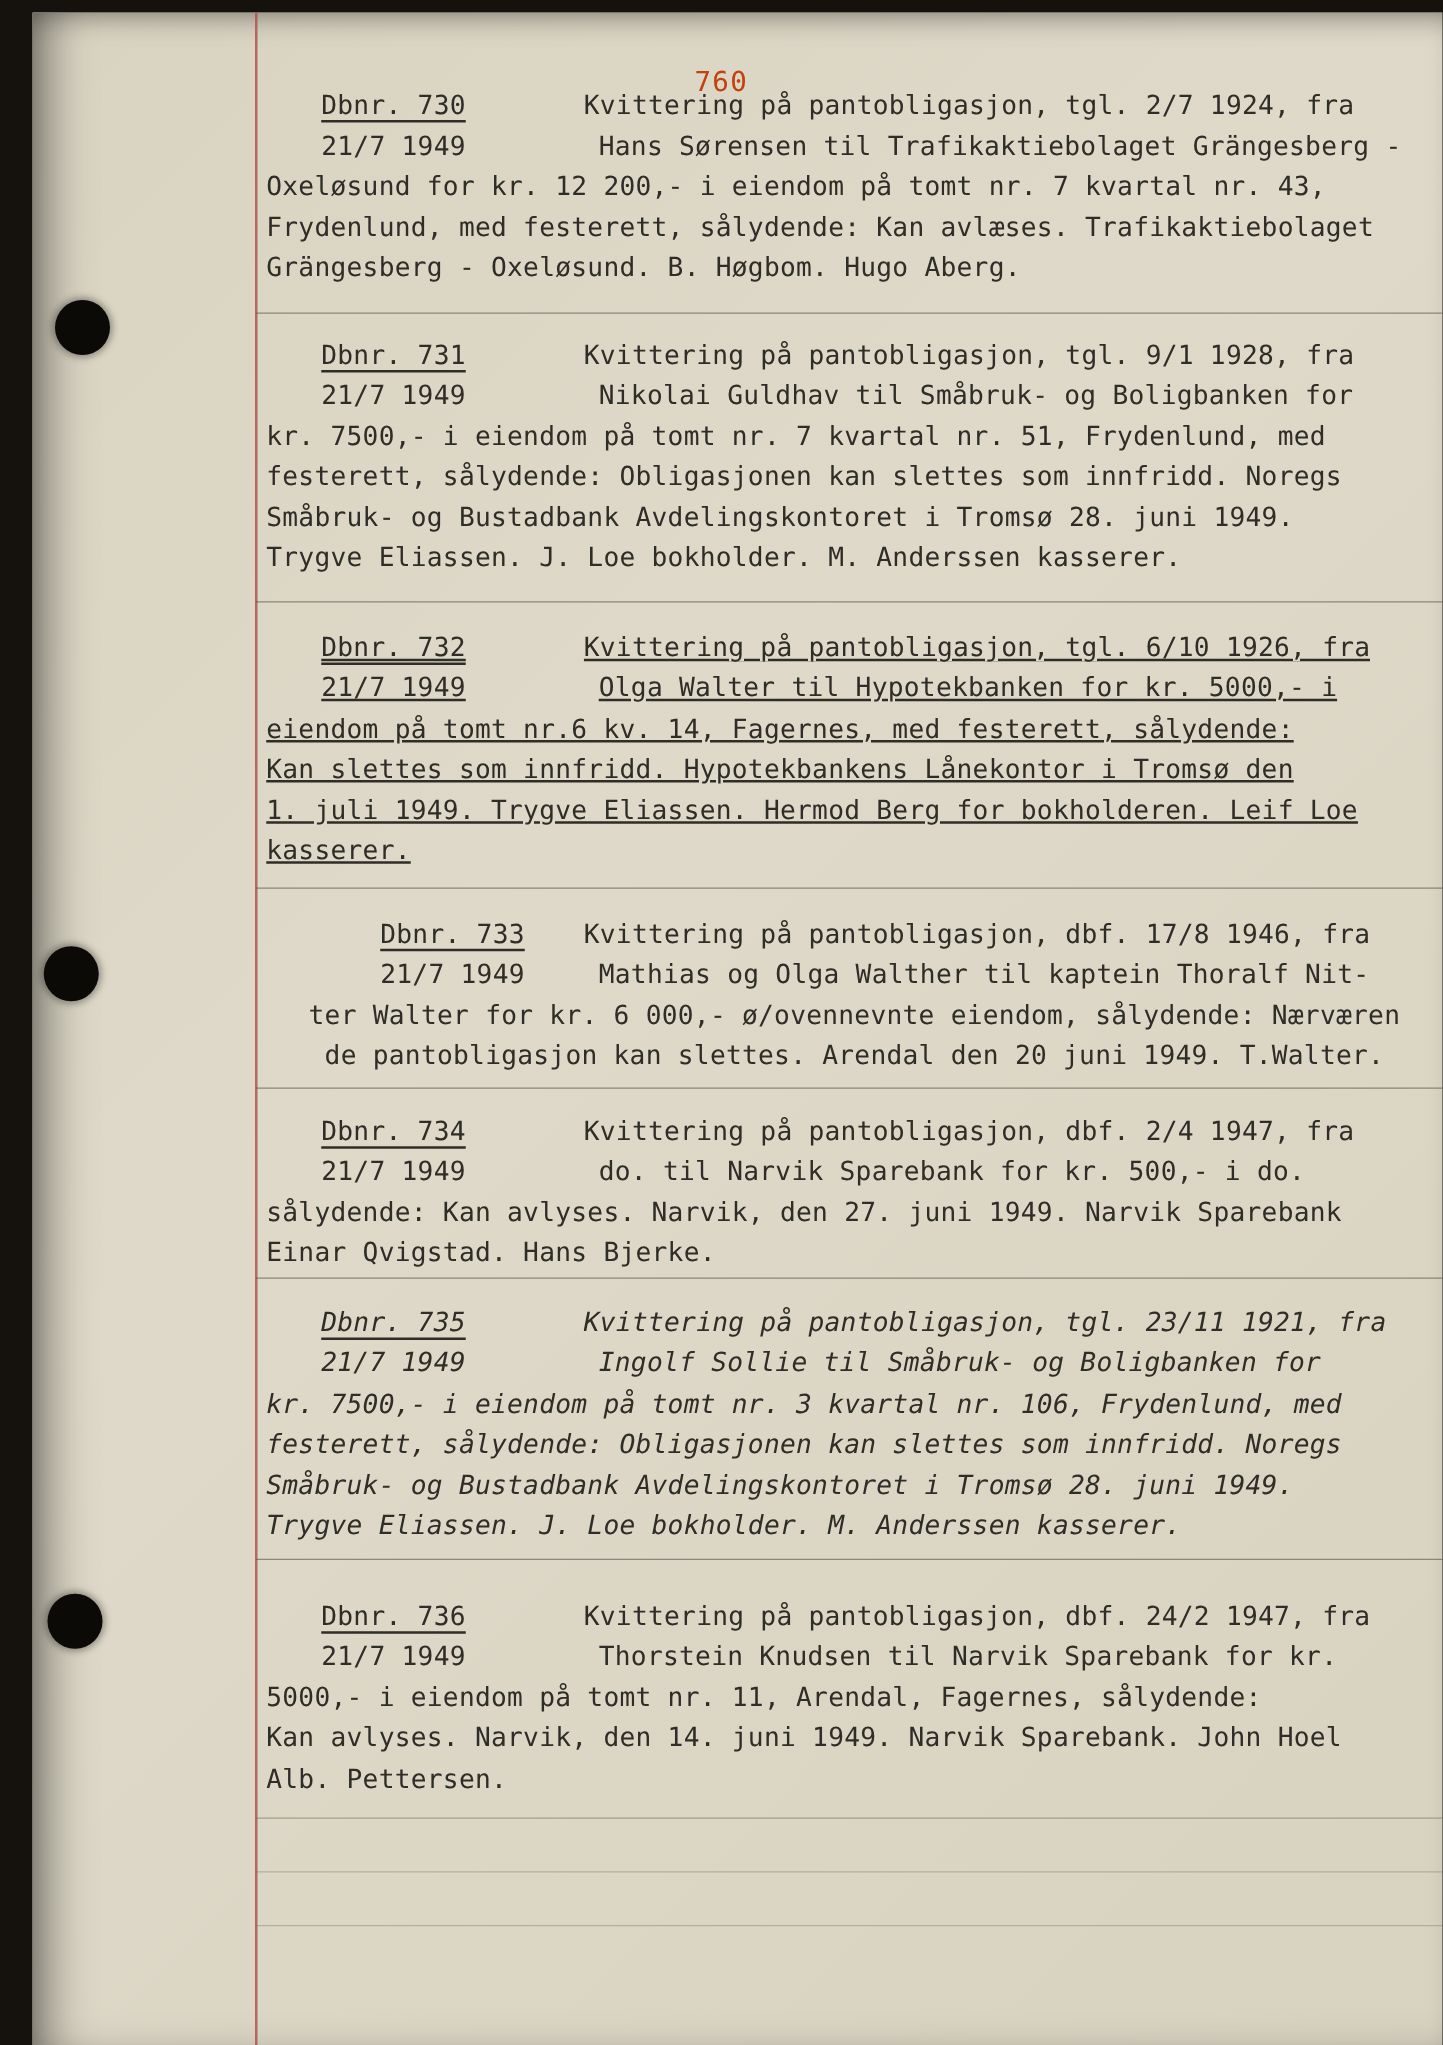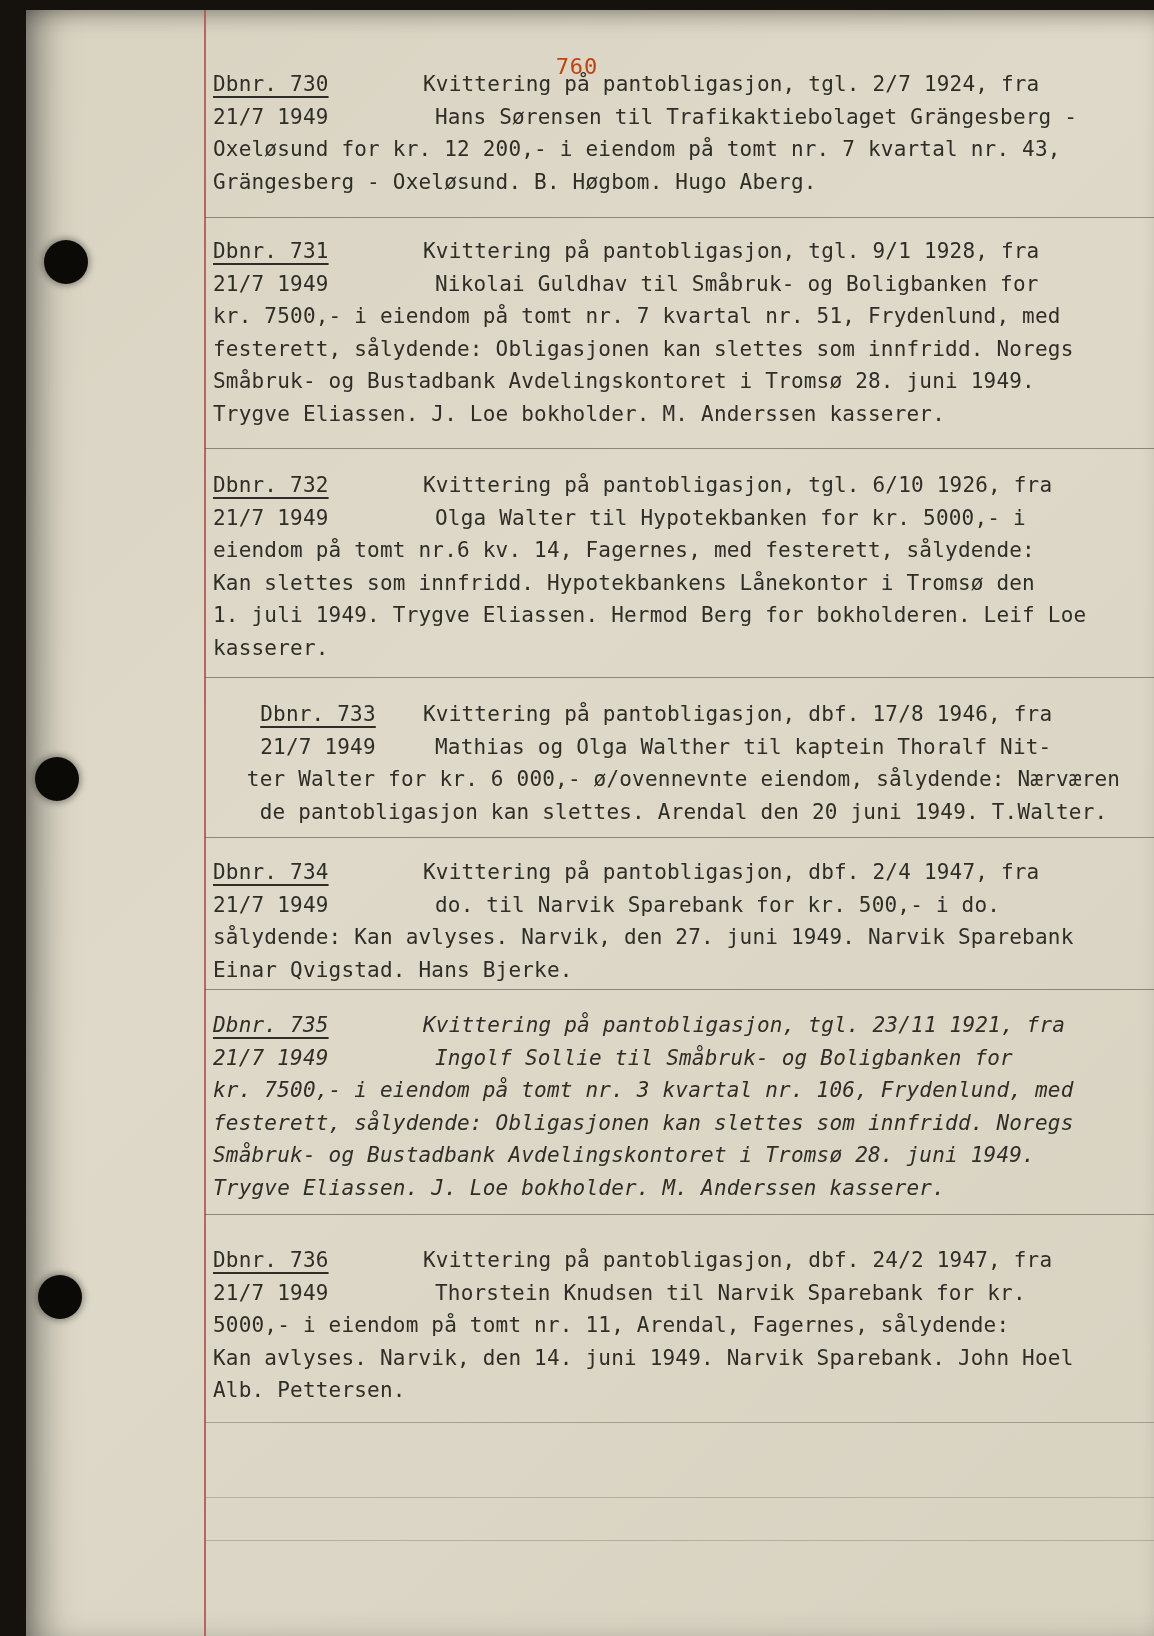--- a/index.html
+++ b/index.html
@@ -66,32 +66,33 @@
     height: 32.5px;
     line-height: 32.5px;
     white-space: nowrap;
     overflow: hidden;
     padding-left: 8px;
   }
   .label-col {
     flex: 0 0 218px;
     padding-left: 8px;
     white-space: nowrap;
+    margin-left: 44px;
   }
   .dbnr {
     text-decoration: underline;
     text-decoration-thickness: 1.5px;
     text-underline-offset: 5px;
   }
   .head-text { white-space: nowrap; overflow: hidden; }
   .indent2 { padding-left: 12px; }
 
   .e730 { padding-bottom: 19px; }
   .e731 { padding-top: 17px; padding-bottom: 18px; }
-  .e732 { padding-top: 20px; padding-bottom: 13px; }
+  .e732 { padding-top: 20px; padding-bottom: 13px; text-decoration: underline; }
   .e733 { padding-top: 20px; padding-bottom: 9px; text-align: center; }
   .e734 { padding-top: 18px; padding-bottom: 3px; }
   .e735 { padding-top: 19px; padding-bottom: 10px; font-style: italic; }
   .e736 { padding-top: 29px; padding-bottom: 15px;
           border-bottom-color: rgba(110,103,85,0.5); }
 
   .faint-rule {
     position: absolute;
     left: 205px; right: 0;
     height: 1px;
@@ -116,20 +117,21 @@
   <section class="entry e730">
     <div class="row">
       <span class="label-col dbnr">Dbnr. 730</span>
       <span class="head-text">Kvittering på pantobligasjon, tgl. 2/7 1924, fra</span>
     </div>
     <div class="row">
       <span class="label-col">21/7 1949</span>
       <span class="head-text indent2">Hans Sørensen til Trafikaktiebolaget Grängesberg -</span>
     </div>
     <div class="full-line">Oxeløsund for kr. 12 200,- i eiendom på tomt nr. 7 kvartal nr. 43,</div>
+    <div class="full-line">Frydenlund, med festerett, sålydende: Kan avlæses. Trafikaktiebolaget</div>
     <div class="full-line">Grängesberg - Oxeløsund. B. Høgbom. Hugo Aberg.</div>
   </section>
 
   <section class="entry e731">
     <div class="row">
       <span class="label-col dbnr">Dbnr. 731</span>
       <span class="head-text">Kvittering på pantobligasjon, tgl. 9/1 1928, fra</span>
     </div>
     <div class="row">
       <span class="label-col">21/7 1949</span>

